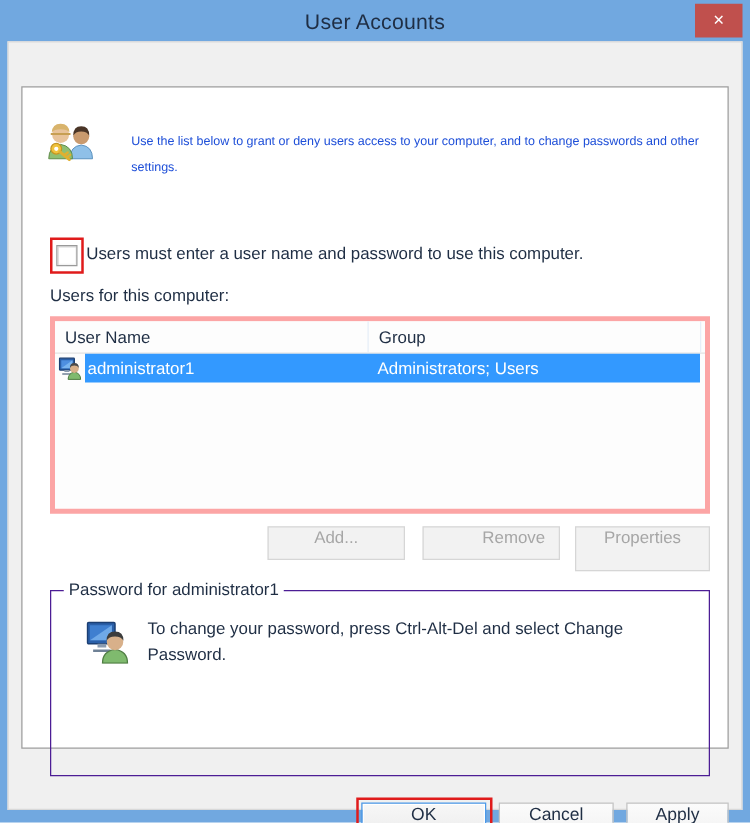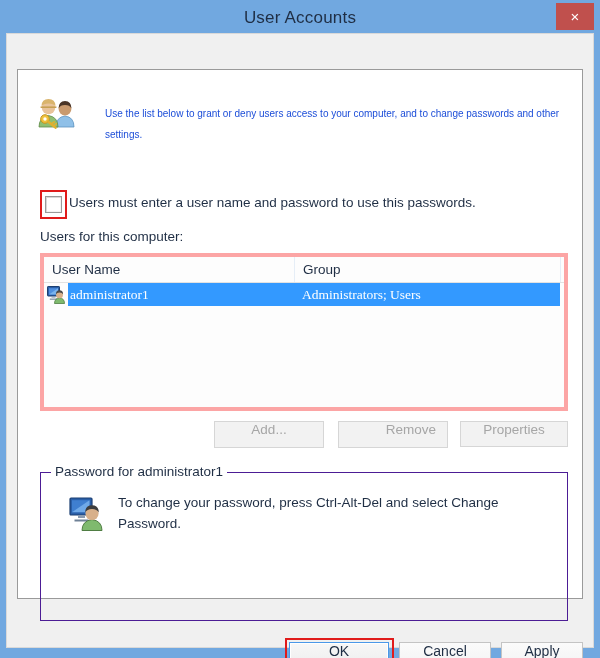--- a/index.html
+++ b/index.html
@@ -206,21 +206,20 @@
   }
   .lh-cell.c1 { left: 0;     width: 250px; padding-left: 8px; }
   .lh-cell.c2 { left: 250px; width: 266px; padding-left: 8px; border-left: 1px solid #e6eef7; }
   .lh-cell.c3 { left: 516px; width: 10px;  border-left: 1px solid #e6eef7; }
 
   .list-rows { position: relative; }
   .row {
     position: relative;
     height: 23px;
     cursor: pointer;
-    font-family: Liberation Serif, serif;
   }
   .row-icon {
     position: absolute;
     left: 3px; top: 2px;
     width: 19px;
     height: 19px;
     z-index: 2;
   }
   .row-sel {
     position: absolute;
@@ -256,21 +255,21 @@
     cursor: pointer;
   }
   .btn.disabled {
     color: #a6a6a6;
     background: #f2f2f2;
     border: 1px solid #d6d6d6;
     cursor: default;
   }
   .btn-add       { left: 196px; top: 351px; width: 110px; height: 27px; }
   .btn-remove    { left: 320px; top: 351px; width: 110px; height: 27px; padding-left: 36px; }
-  .btn-props     { left: 442px; top: 351px; width: 108px; height: 26px; }
+  .btn-props     { left: 442px; top: 351px; width: 108px; height: 36px; }
 
   
   .groupbox {
     position: absolute;
     left: 22px; top: 402px;
     width: 528px;
     height: 149px;
     border: 1px solid #4c1d95;
     box-sizing: border-box;
     text-decoration: underline;
@@ -359,21 +358,21 @@
             <path d="M12 32.5 l7.5 6.2" stroke="#e0b030" stroke-width="2.4" stroke-linecap="round"></path>
             <path d="M16 34.6 l2.2 -1.6 M18 36.4 l2.2 -1.6" stroke="#e0b030" stroke-width="1.8" stroke-linecap="round"></path>
           </svg>
         </div>
         <div class="blurb-text">Use the list below to grant or deny users access to your computer, and to change passwords and other settings.</div>
       </div>
 
       <div class="cb-row">
         <div class="cb-highlight"></div>
         <div class="checkbox"></div>
-        <div class="cb-label">Users must enter a user name and password to use this passwords.</div>
+        <div class="cb-label">Users must enter a user name and password to use this computer.</div>
       </div>
 
       <div class="list-caption">Users for this computer:</div>
 
       <div class="listbox">
         <div class="list-header">
           <div class="lh-cell c1">User Name</div>
           <div class="lh-cell c2">Group</div>
           <div class="lh-cell c3"></div>
         </div>

